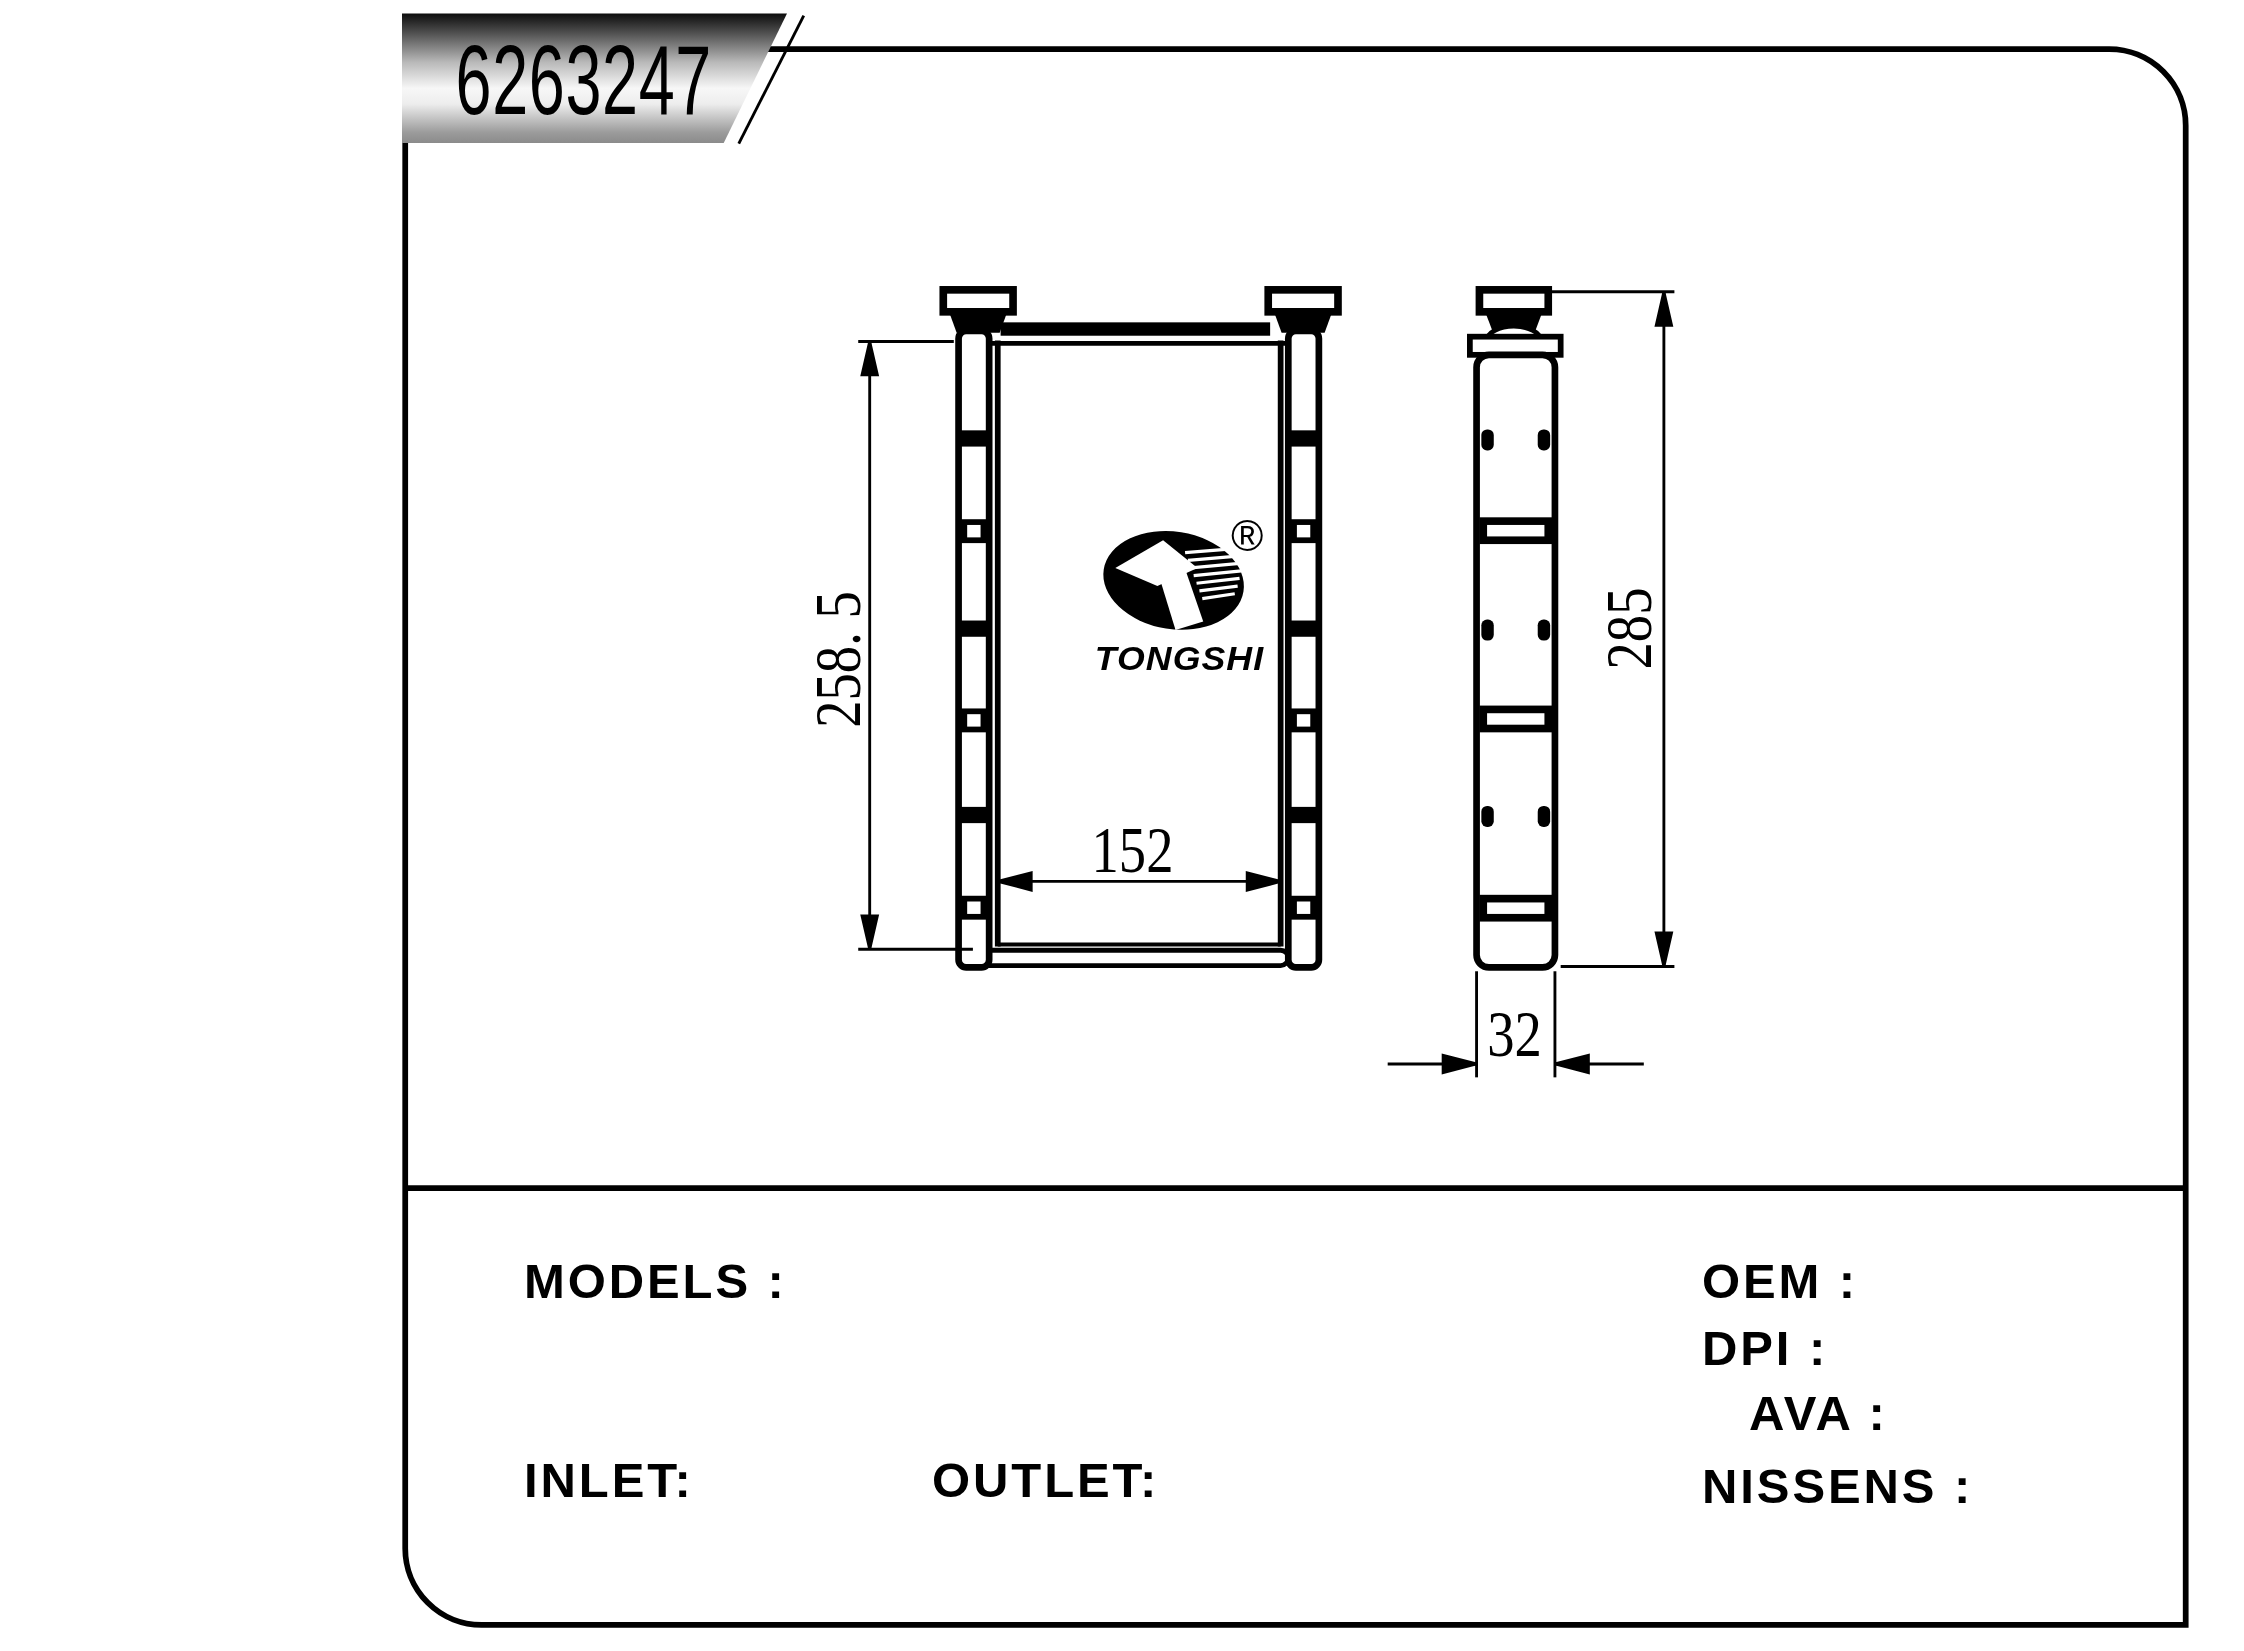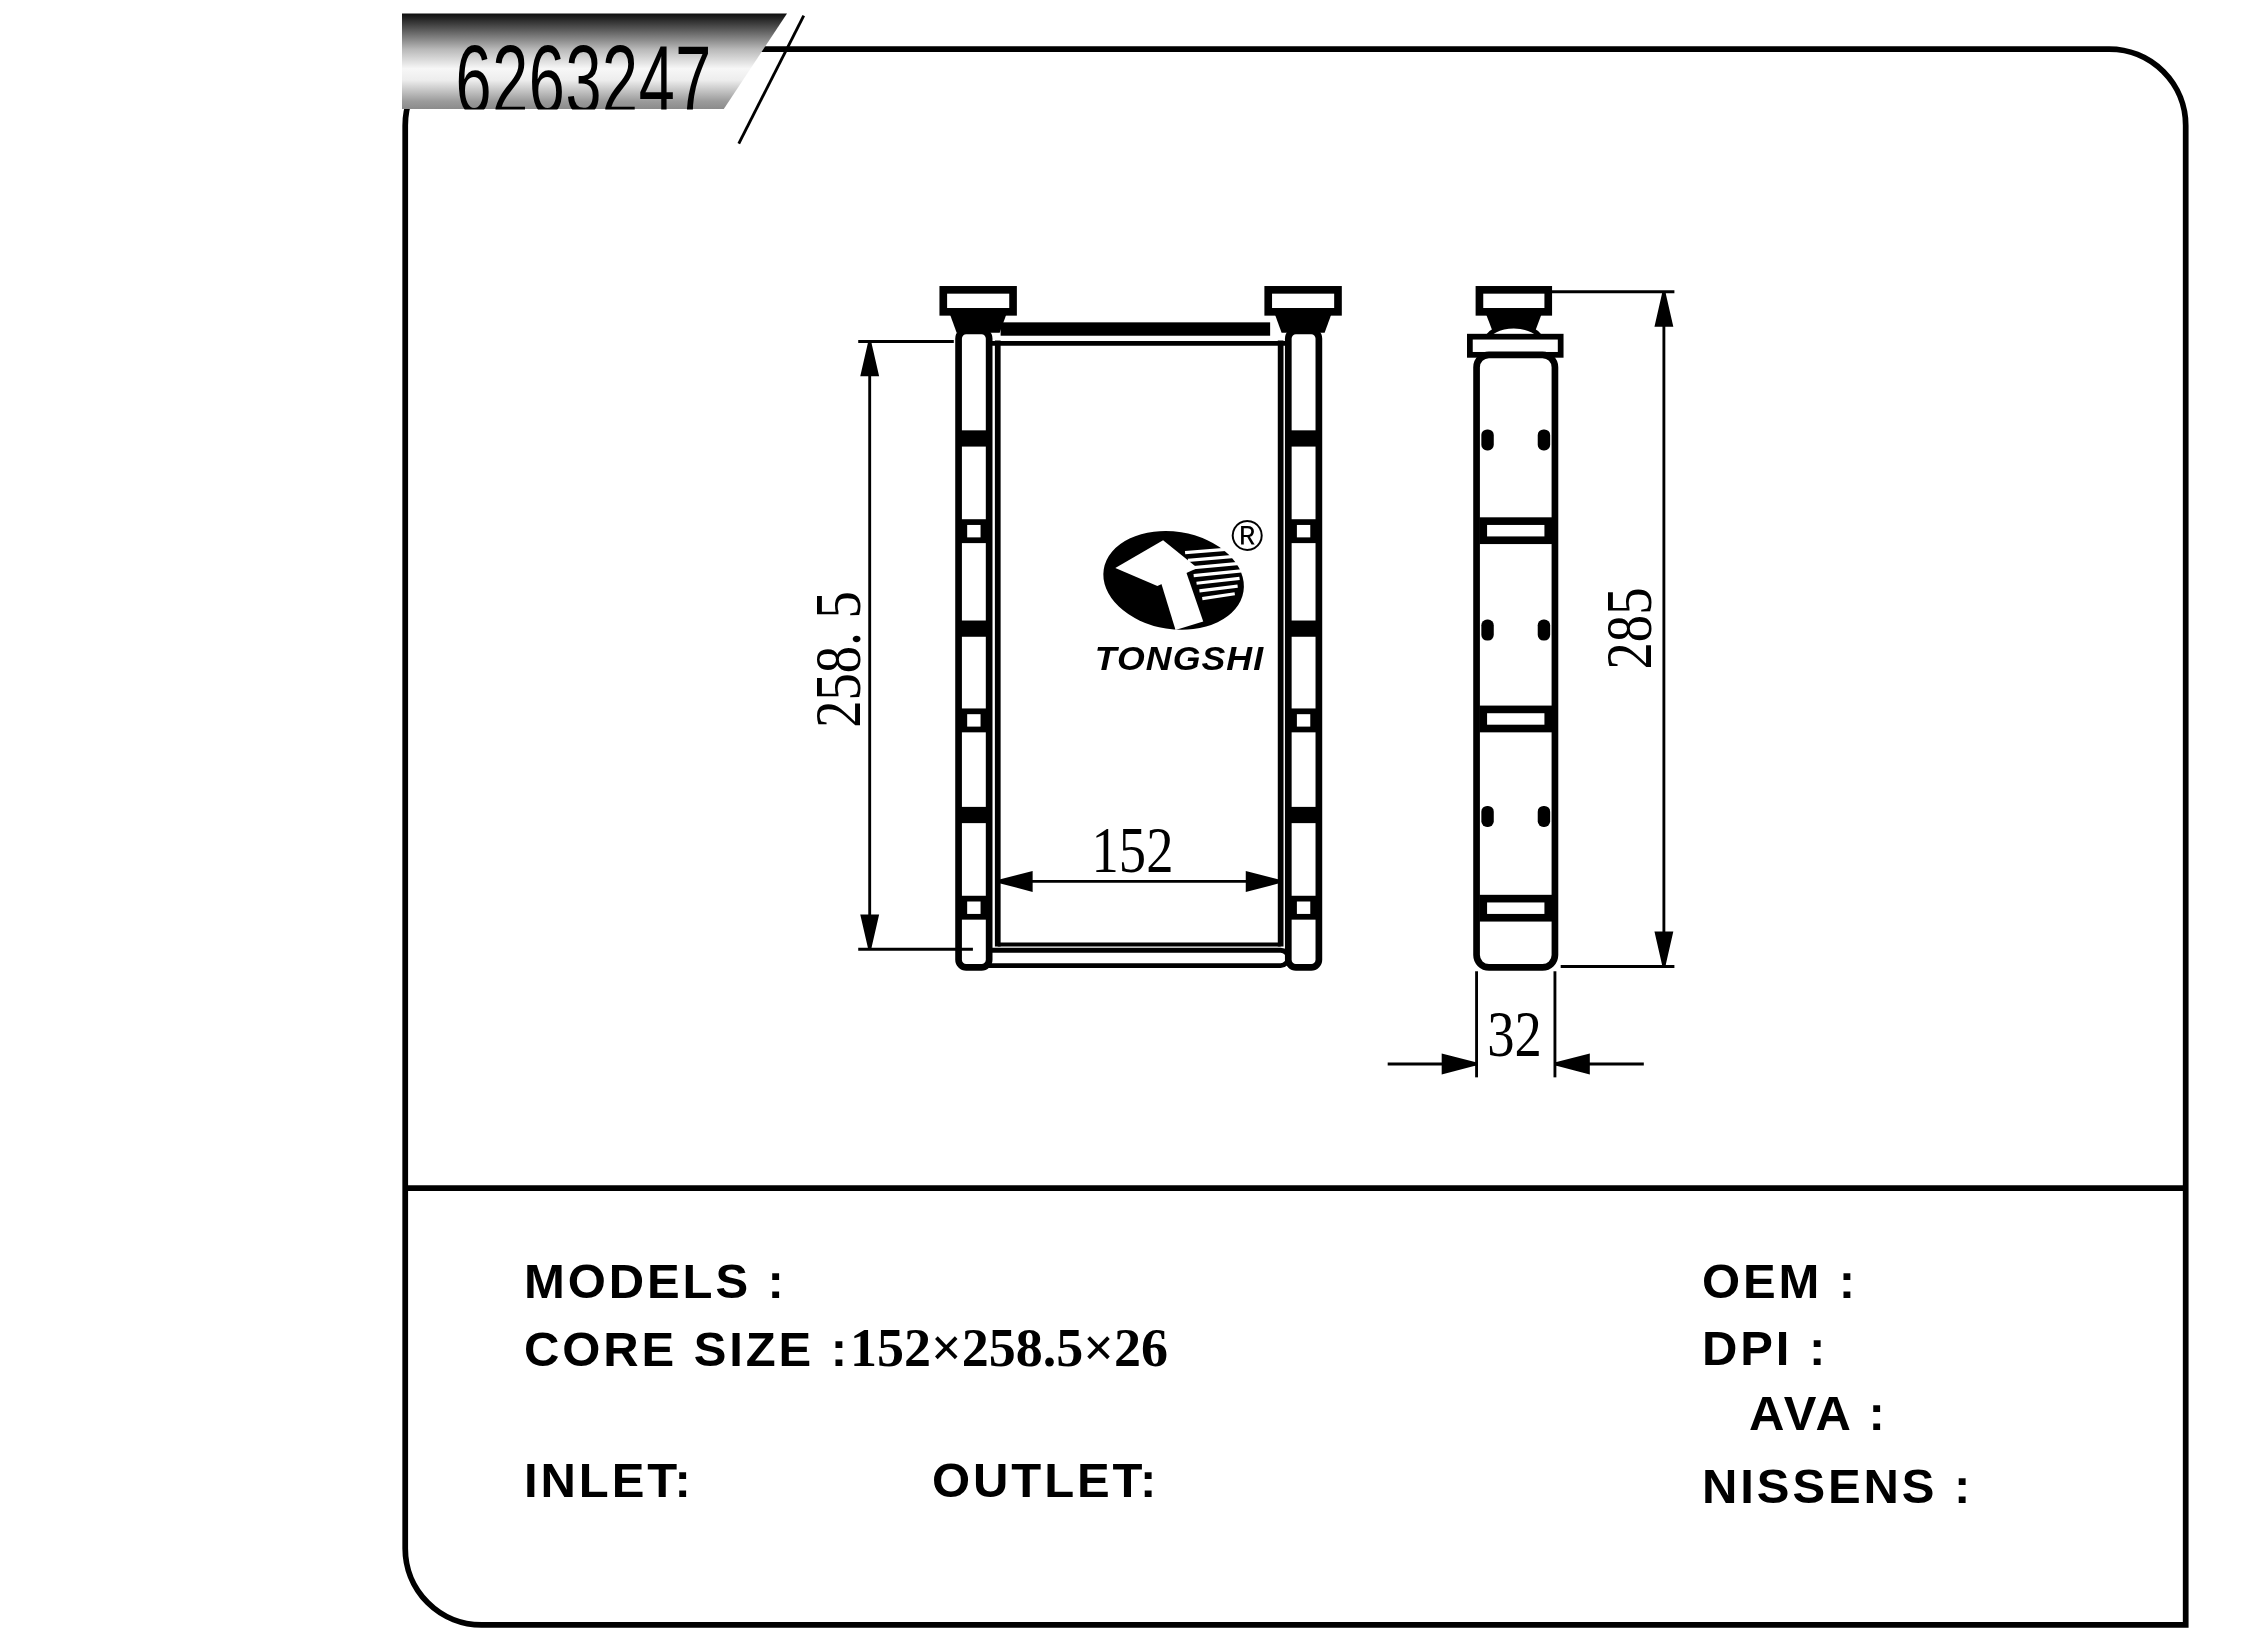--- a/index.html
+++ b/index.html
@@ -1,21 +1,21 @@
 <!DOCTYPE html>
 <html><head>
 <meta charset="utf-8">
 <style>
   html,body{margin:0;padding:0;background:#fff;}
   #stage{position:relative;width:2244px;height:1652px;background:#fff;overflow:hidden;
          font-family:"Liberation Sans",sans-serif;color:#000;}
   #linework{position:absolute;left:0;top:0;}
 
   
-  .badge{position:absolute;left:402px;top:13.4px;width:385px;height:96px;
+  .badge{position:absolute;left:402px;top:13.4px;width:385px;height:130px;
          background:linear-gradient(180deg,#0b0b0b 0%,#4a4a4a 14%,#b9b9b9 38%,#f7f7f7 58%,#ededed 70%,#9b9b9b 92%,#8b8b8b 100%);
          clip-path:polygon(0 0,100% 0,83.5% 100%,0 100%);}
   .badge-inner{position:absolute;left:0;top:0;width:315px;height:130px;text-align:center;
          line-height:134px;font-size:98px;font-weight:400;letter-spacing:1px;
          transform:scaleX(0.66);transform-origin:50% 50%;white-space:nowrap;}
 
   
   .dim{position:absolute;font-family:"Liberation Serif",serif;font-size:65px;line-height:65px;
        text-align:center;white-space:nowrap;transform:scaleX(0.84);}
   .dim.rot{transform:rotate(-90deg) scaleX(0.84);}
@@ -162,21 +162,20 @@
   <div class="dim rot" style="left:695px;top:627px;width:287px;height:65px;">258. 5</div>
   <div class="dim" style="left:1037px;top:818px;width:191px;">152</div>
   <div class="dim rot" style="left:1486px;top:596px;width:287px;height:65px;">285</div>
   <div class="dim" style="left:1419px;top:1002px;width:191px;">32</div>
 
   <div class="reg">®</div>
   <div class="brandword">TONGSHI</div>
 
   <div class="lbl" style="left:524px;top:1254px;">MODELS :</div>
 
-  <div class="lbl" style="left:524px;top:1321px;"><span>CORE SIZE :</span><span class="val">152×258.5×26</span></div>
 
 
   <div class="lbl" style="left:524px;top:1453px;">INLET:</div>
   <div class="lbl" style="left:932px;top:1453px;">OUTLET:</div>
 
   <div class="lbl" style="left:1702px;top:1254px;text-align:right;">OEM :</div>
   <div class="lbl" style="left:1702px;top:1321px;">DPI :</div>
   <div class="lbl" style="left:1749px;top:1386px;text-align:right;">AVA :</div>
   <div class="lbl" style="left:1702px;top:1459px;">NISSENS :</div>
 

